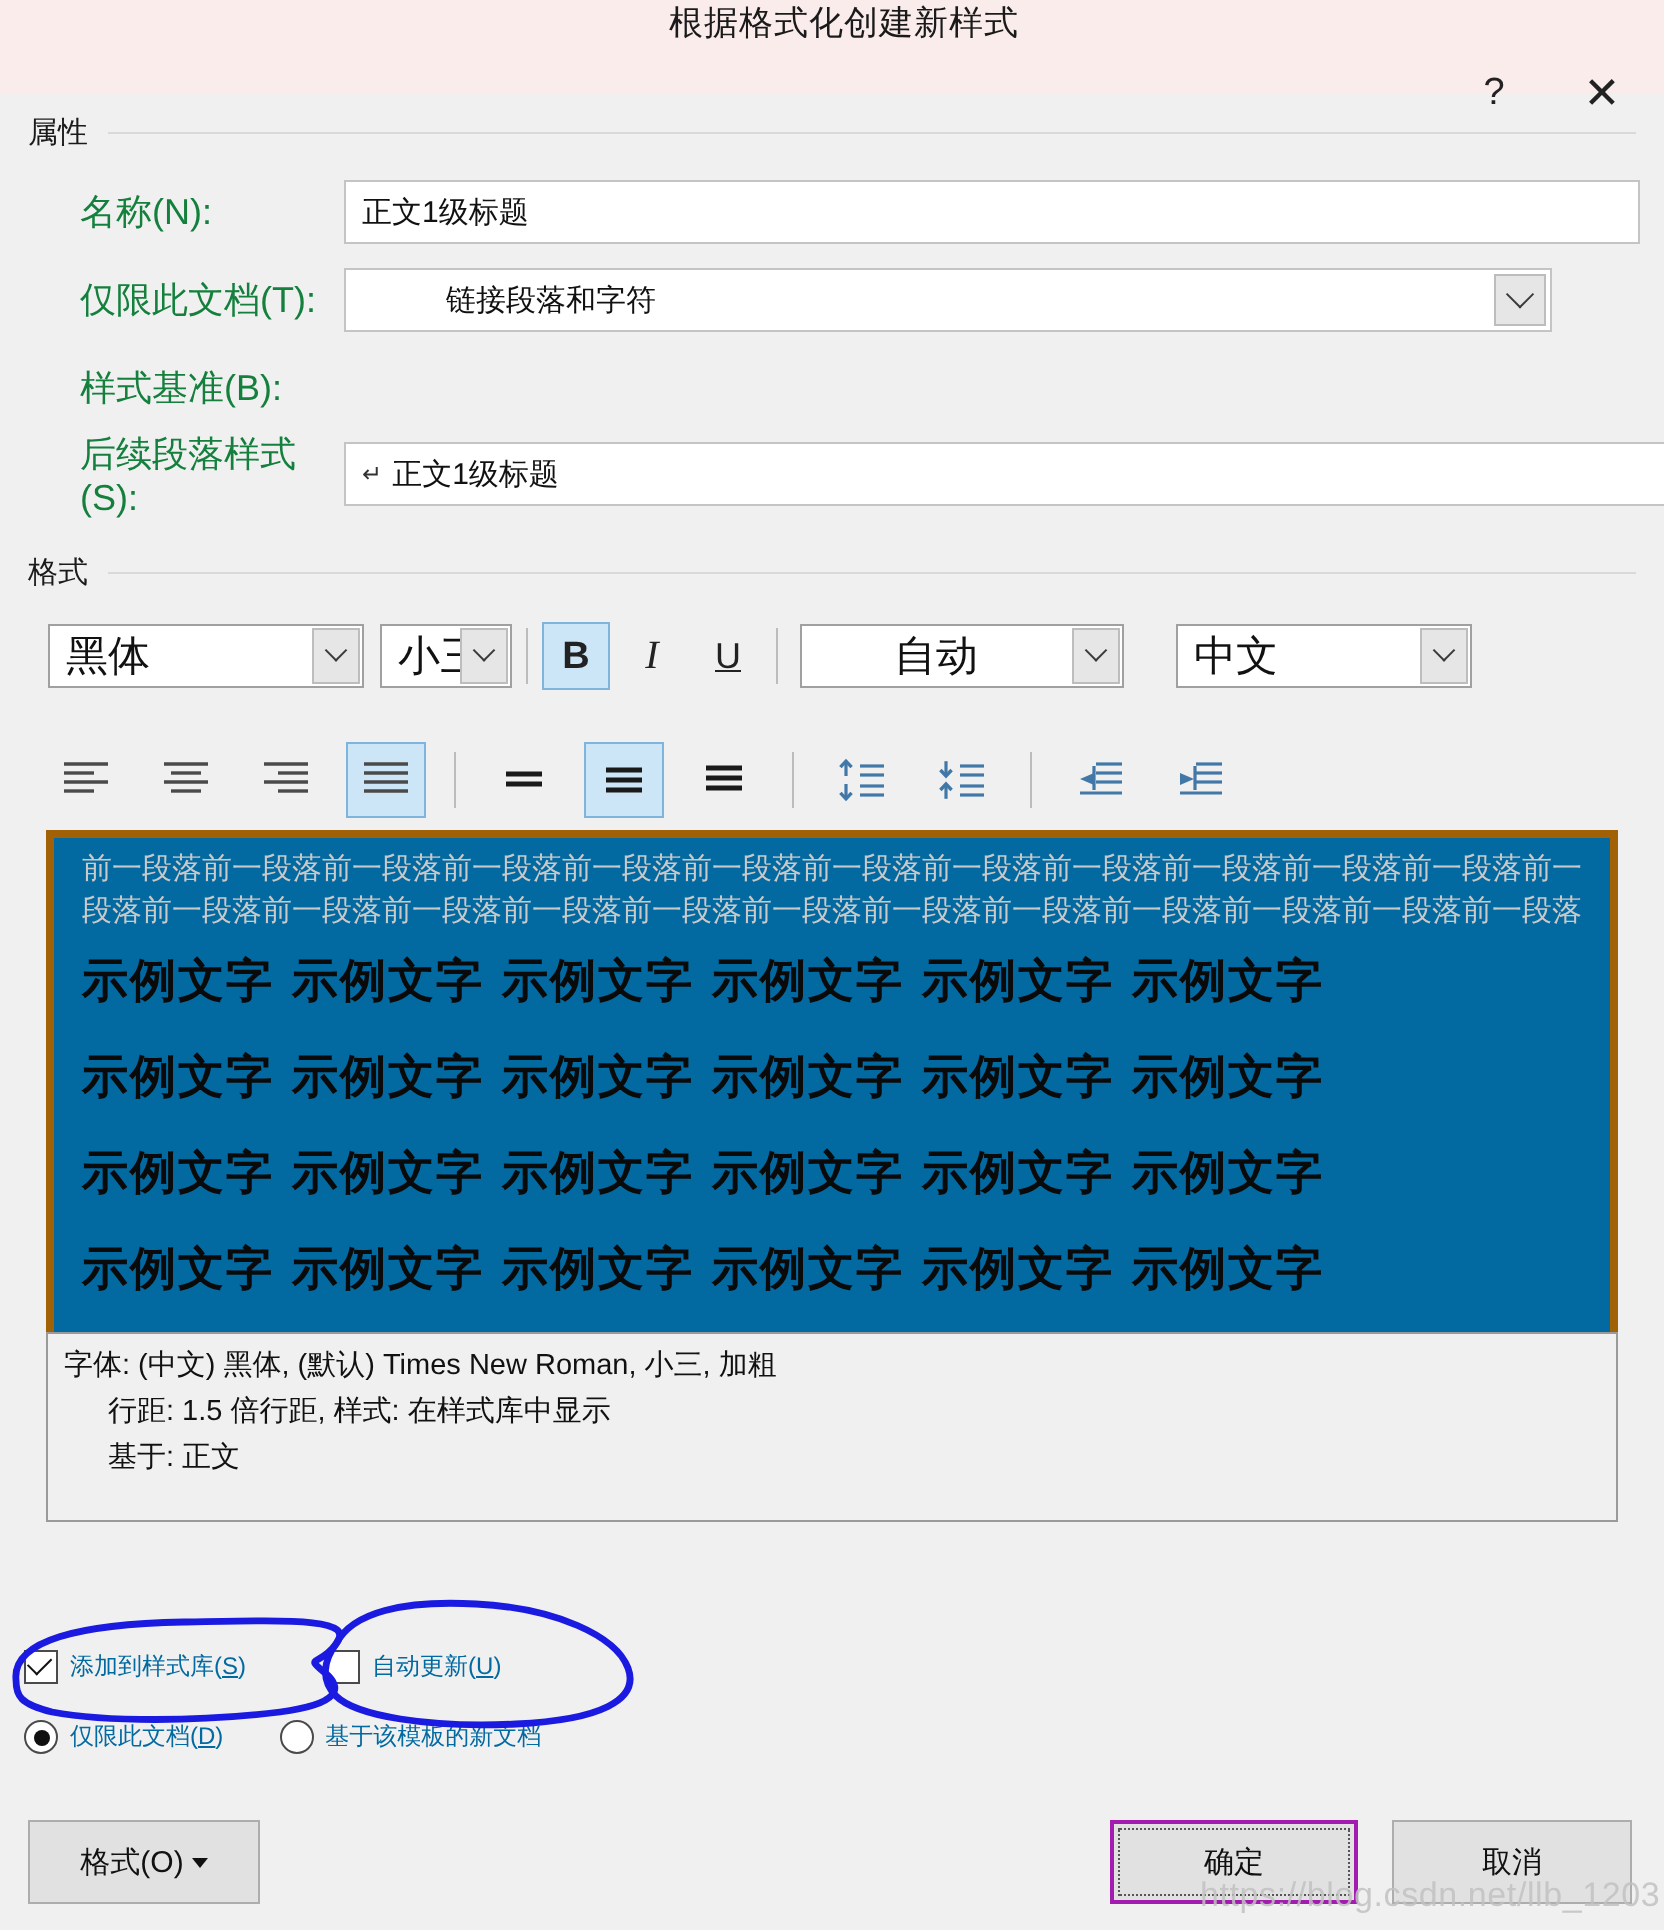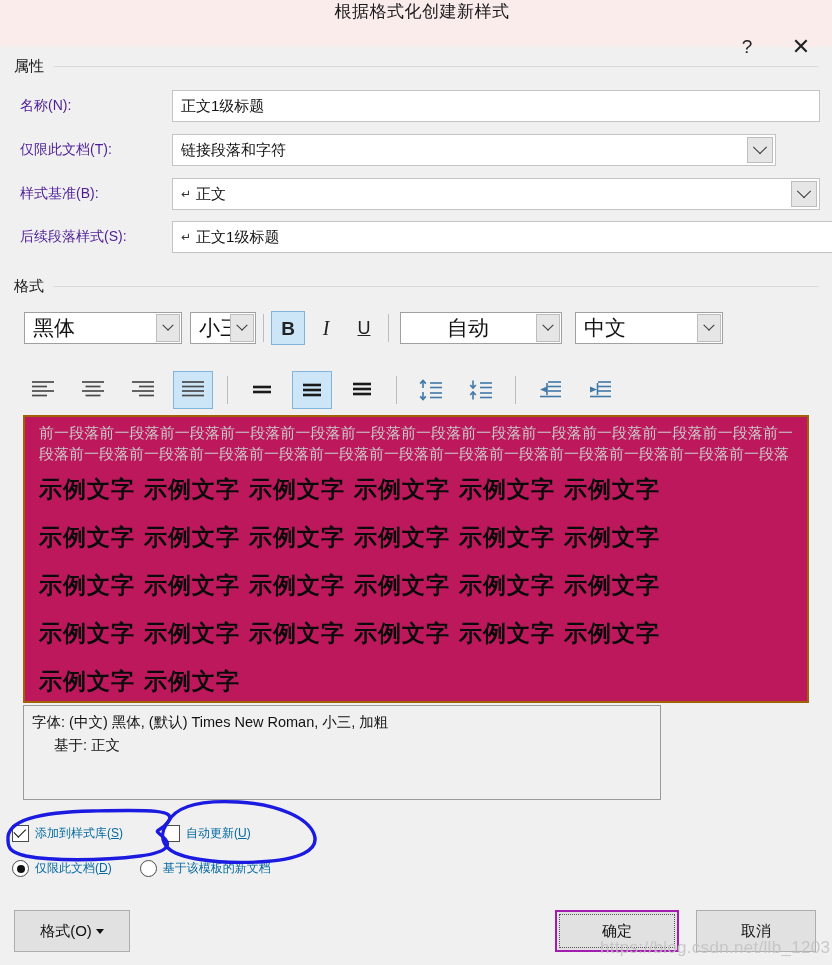--- a/index.html
+++ b/index.html
@@ -23,21 +23,21 @@
   .tbtn.close{width:62px;font-size:22px;font-weight:300;}
 
   
   .group{position:absolute;left:0;right:0;}
   .group-hd{display:flex;align-items:center;padding:0 14px;}
   .group-hd .gtxt{font-size:15px;color:#1a1a1a;white-space:nowrap;}
   .group-hd .gline{flex:1;height:1px;background:#d9d9d9;margin-left:10px;}
 
   
   .row{display:flex;align-items:center;position:absolute;left:0;right:0;height:32px;}
-  .lbl{width:160px;padding-left:20px;box-sizing:border-box;font-size:14px;color:#4c1d95;}
+  .lbl{width:160px;padding-left:40px;box-sizing:border-box;font-size:18px;color:#15803d;}
   .field{
     position:relative;height:32px;box-sizing:border-box;
     border:1px solid #c4c4c4;background:#fff;display:flex;align-items:center;
   }
   .field .val{padding-left:8px;font-size:15px;color:#111;white-space:nowrap;overflow:hidden;}
   .pilcrow{display:inline-block;color:#333;font-size:12px;margin-right:5px;
            transform:translateY(-1px);}
   .ddbtn{
     position:absolute;right:2px;top:2px;width:26px;height:26px;
     background:#e6e6e6;border:1px solid #bdbdbd;box-sizing:border-box;
@@ -65,21 +65,21 @@
   .tbtn2 .gl{font-size:20px;color:#222;line-height:1;}
   .tbtn2 .gl.bold{font-weight:bold;font-size:19px;}
   .tbtn2 .gl.ital{font-style:italic;font-family:"Liberation Serif",serif;font-size:20px;}
   .tbtn2 .gl.und{text-decoration:underline;font-size:18px;}
   .sep{width:1px;height:28px;background:#bcbcbc;margin:0 7px;}
 
   svg{display:block;}
 
   
   .preview{
-    position:absolute;background:#be185d;border:2px solid #a16207;box-sizing:border-box;
+    position:absolute;background:#0369a1;border:4px solid #a16207;box-sizing:border-box;
     overflow:hidden;
   }
   .pv-inner{padding:6px 14px 0 14px;}
   .pv-gray{
     color:#c9c9c9;font-size:15px;line-height:21px;text-align:justify;
     font-family:"Liberation Serif","DejaVu Serif",serif;
   }
   .pv-sample{
     color:#0a0a0a;font-weight:bold;font-size:23px;line-height:48px;
     white-space:nowrap;letter-spacing:1px;
@@ -155,38 +155,30 @@
 
 <div class="row" style="top:90px">
   <div class="lbl">名称(N):</div>
   <div class="field" style="left:172px;width:648px;position:absolute;">
     <span class="val">正文1级标题</span>
   </div>
 </div>
 
 <div class="row" style="top:134px">
   <div class="lbl">仅限此文档(T):</div>
-  <div class="field" style="left:172px;width:604px;position:absolute;">
+  <div class="field" style="left:172px;width:604px;position:absolute;padding-left:42px;">
     <span class="val">链接段落和字符</span>
     <span class="ddbtn">
         <span class="chev"></span>
       </span>
   </div>
 </div>
 
 <div class="row" style="top:178px">
   <div class="lbl">样式基准(B):</div>
-  <div class="field" style="left:172px;width:648px;position:absolute;">
-    <span class="val">
-      <span class="pilcrow">↵</span><span class="ul">正文</span>
-    </span>
-    <span class="ddbtn">
-        <span class="chev"></span>
-      </span>
-  </div>
 </div>
 
 <div class="row" style="top:221px">
   <div class="lbl">后续段落样式(S):</div>
   <div class="field" style="left:172px;width:752px;position:absolute;">
     <span class="val">
       <span class="pilcrow">↵</span><span class="ul">正文1级标题</span>
     </span>
     <span class="ddbtn">
         <span class="chev"></span>
@@ -224,21 +216,21 @@
   <div class="tbtn2" style="margin-left:4px">
       <span class="gl und">U</span>
     </div>
   <span class="sep"></span>
   <div class="combo center" style="width:162px;margin-left:4px">
     <span class="cval">自动</span>
     <span class="ddbtn">
         <span class="chev"></span>
       </span>
   </div>
-  <div class="combo" style="width:148px;margin-left:13px">
+  <div class="combo" style="width:148px;margin-left:26px">
     <span class="cval">中文</span>
     <span class="ddbtn">
         <span class="chev"></span>
       </span>
   </div>
 </div>
 
 <div class="tbrow" style="top:371px;left:23px">
 
   <div class="tbtn2" style="width:40px;height:38px">
@@ -389,22 +381,23 @@
   <div class="pv-inner">
     <div class="pv-gray">前一段落前一段落前一段落前一段落前一段落前一段落前一段落前一段落前一段落前一段落前一段落前一段落前一段落前一段落前一段落前一段落前一段落前一段落前一段落前一段落前一段落前一段落前一段落前一段落前一段落</div>
     <div class="pv-sample">示例文字  示例文字  示例文字  示例文字  示例文字  示例文字</div>
     <div class="pv-sample">示例文字  示例文字  示例文字  示例文字  示例文字  示例文字</div>
     <div class="pv-sample">示例文字  示例文字  示例文字  示例文字  示例文字  示例文字</div>
     <div class="pv-sample">示例文字  示例文字  示例文字  示例文字  示例文字  示例文字</div>
     <div class="pv-sample">示例文字  示例文字</div>
   </div>
 </div>
 
-<div class="desc" style="left:23px;top:705px;width:638px;height:95px">
+<div class="desc" style="left:23px;top:666px;width:786px;height:95px">
   <div>字体: (中文) 黑体, (默认) Times New Roman, 小三, 加粗</div>
+  <div class="ind">行距: 1.5 倍行距, 样式: 在样式库中显示</div>
   <div class="ind">基于: 正文</div>
 </div>
 
 <div class="optrow" style="left:12px;top:825px">
   <div class="opt" style="margin-right:40px">
     <span class="cbox">
         <span class="tick"></span>
       </span>
     <span class="optlbl"><span>添加到样式库(</span><u>S</u><span>)</span></span>
   </div>

